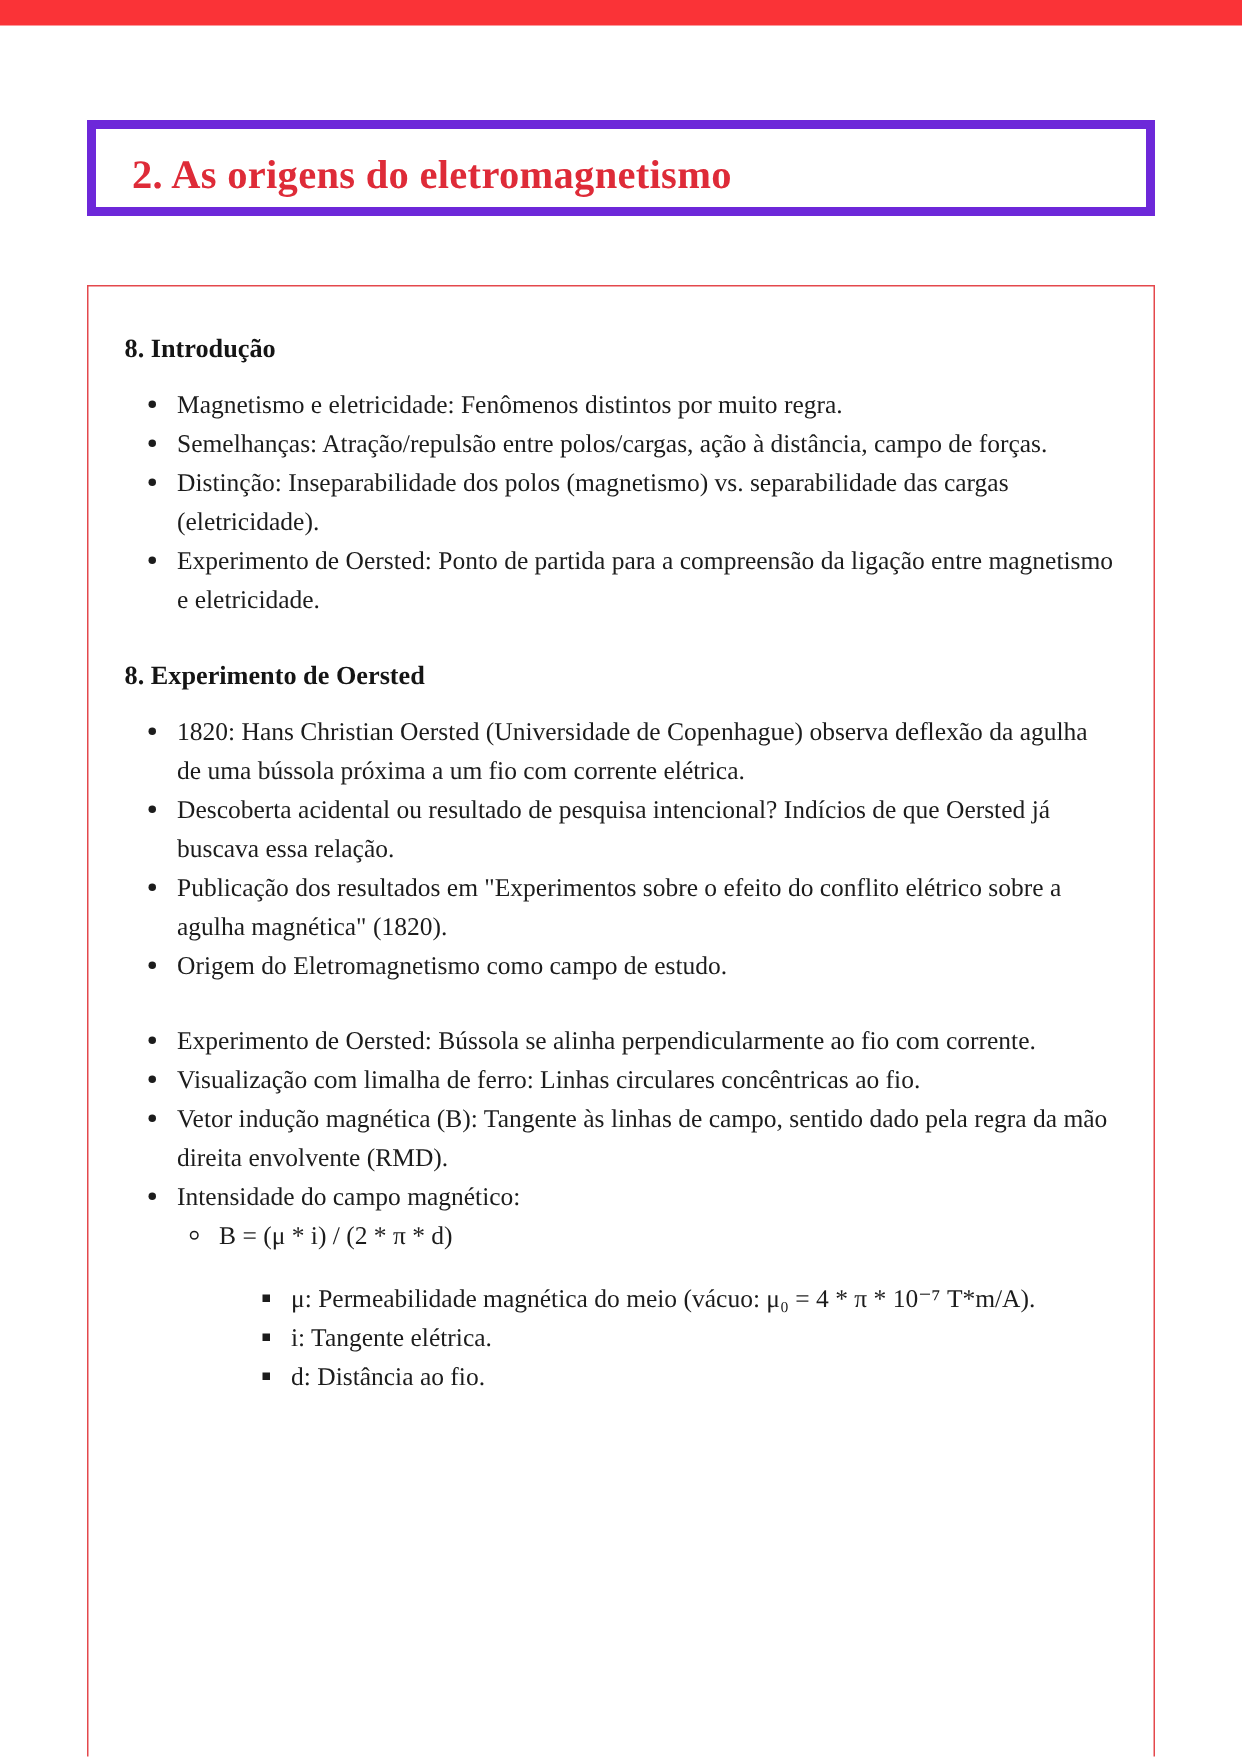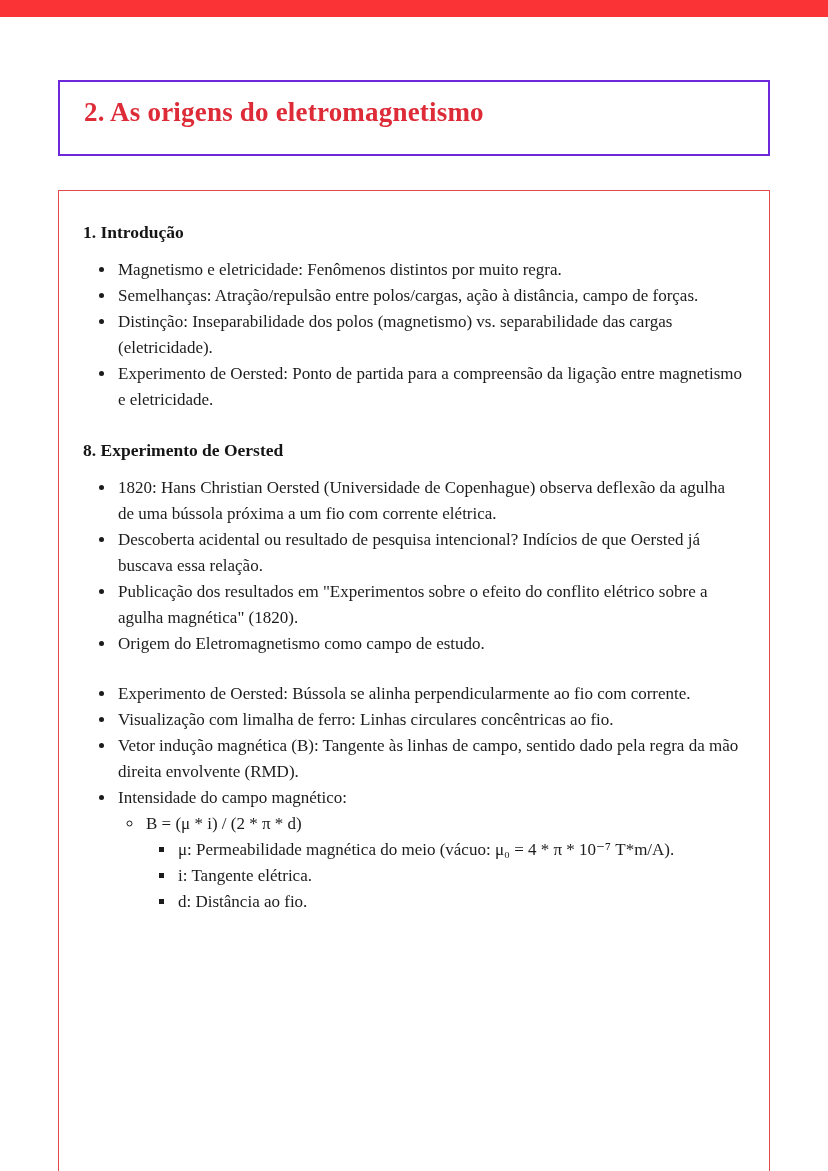--- a/index.html
+++ b/index.html
@@ -16,23 +16,23 @@
     position: absolute;
     left: 0; top: 0;
     width: 828px;
     height: 17px;
     background: #fa3337;
   }
   .title-card {
     position: absolute;
     left: 58px; top: 80px;
     width: 712px;
-    height: 76px;
+    height: 64px;
     background: #ffffff;
-    border: 2px solid #6d28d9;
+    border: 6px solid #6d28d9;
     padding: 12px 24px 0 24px;
   }
   .title-card .doc-title {
     font-size: 27px;
     font-weight: bold;
     color: #de2b38;
     line-height: 36px;
     letter-spacing: 0.2px;
   }
   .title-card .doc-subtitle {
@@ -57,40 +57,40 @@
     color: #151515;
     margin: 0 0 12px 0;
   }
   .section-heading:not(:first-child) { margin-top: 0; }
   ul.lvl1, ul.lvl2, ul.lvl3 {
     margin: 0 0 24px 0;
     padding-left: 33px;
   }
   ul.lvl1 { list-style: disc outside; }
   ul.lvl2 { list-style: circle outside; padding-left: 26px; margin: 0; }
-  ul.lvl3 { list-style: square outside; padding-left: 30px; margin: 0; }
+  ul.lvl3 { list-style: square outside; padding-left: 30px; margin: 16px; }
   li {
     font-size: 17px;
     line-height: 26px;
     color: #1c1c1c;
     padding-left: 2px;
   }
 </style>
 </head>
 <body>
 
 <div class="top-bar"></div>
 
 <div class="title-card">
   <div class="doc-title">2. As origens do eletromagnetismo</div>
 </div>
 
 <div class="content-card">
   <div id="sections-root">
-      <div class="section-heading">1. Introdução</div>
+      <div class="section-heading">8. Introdução</div>
       <ul class="lvl1">
         <li>Magnetismo e eletricidade: Fenômenos distintos por muito regra.</li>
         <li>Semelhanças: Atração/repulsão entre polos/cargas, ação à distância, campo de forças.</li>
         <li>Distinção: Inseparabilidade dos polos (magnetismo) vs. separabilidade das cargas (eletricidade).</li>
         <li>Experimento de Oersted: Ponto de partida para a compreensão da ligação entre magnetismo e eletricidade.</li>
       </ul>
       <div class="section-heading">8. Experimento de Oersted</div>
       <ul class="lvl1">
         <li>1820: Hans Christian Oersted (Universidade de Copenhague) observa deflexão da agulha de uma bússola próxima a um fio com corrente elétrica.</li>
         <li>Descoberta acidental ou resultado de pesquisa intencional? Indícios de que Oersted já buscava essa relação.</li>

